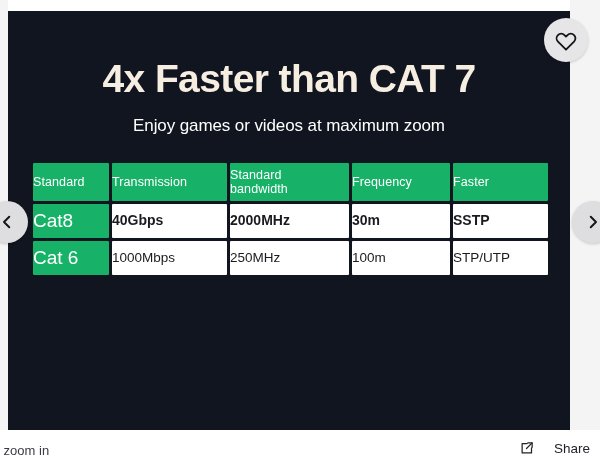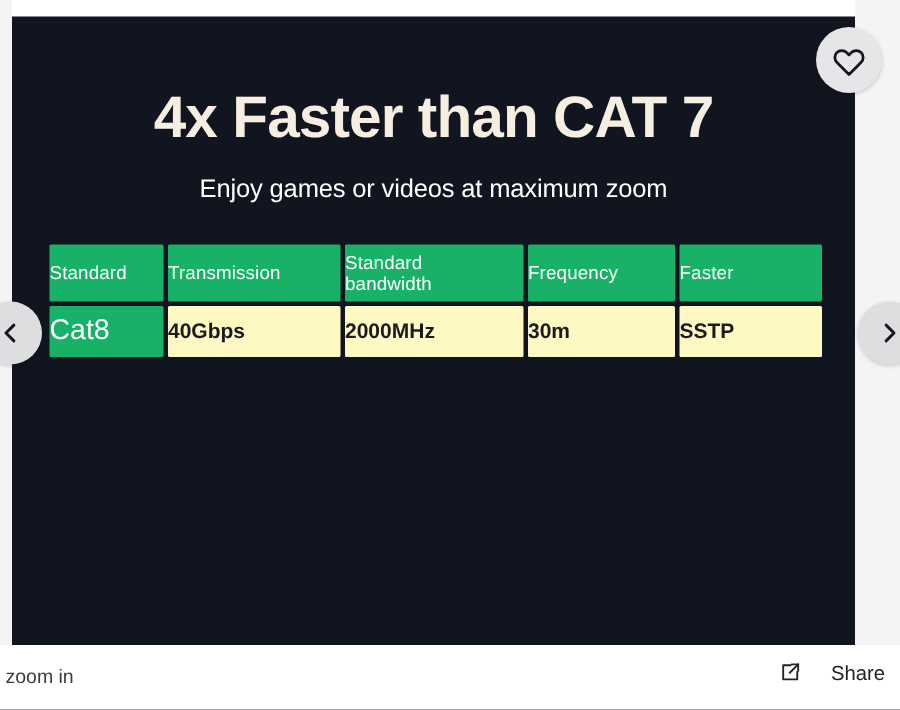--- a/index.html
+++ b/index.html
@@ -113,21 +113,21 @@
   .col-dist      { width: 98px; }
   .col-screen    { width: 95px; }
 
   td.rowlabel {
     background: #17b268;
     color: #ffffff;
     font-size: 19px;
     border-radius: 1px;
   }
   td.cell {
-    background: #fef9c3;
+    background: #ffffff;
     color: #1b1b1f;
     font-size: 13.5px;
     border-radius: 1px;
   }
   tr.highlight td.cell {
     font-weight: bold;
     font-size: 14px;
   }
 
   
@@ -223,20 +223,27 @@
         </tr>
       </thead>
       <tbody>
         <tr class="highlight">
           <td class="rowlabel">Cat8</td>
           <td class="cell">40Gbps</td>
           <td class="cell">2000MHz</td>
           <td class="cell">30m</td>
           <td class="cell">SSTP</td>
         </tr>
+        <tr>
+          <td class="rowlabel">Cat 6</td>
+          <td class="cell">1000Mbps</td>
+          <td class="cell">250MHz</td>
+          <td class="cell">100m</td>
+          <td class="cell">STP/UTP</td>
+        </tr>
       </tbody>
     </table>
   </div>
 
   <div class="circle-btn fav-btn">
     <span>
       <svg width="22" height="22" viewBox="0 0 24 24" fill="none" stroke="#15151c" stroke-width="2" stroke-linecap="round" stroke-linejoin="round">
         <path d="M20.8 6.6a5 5 0 0 0-7.1 0L12 8.3l-1.7-1.7a5 5 0 0 0-7.1 7.1l1.7 1.7L12 22.6l7.1-7.2 1.7-1.7a5 5 0 0 0 0-7.1z"></path>
       </svg>
     </span>

